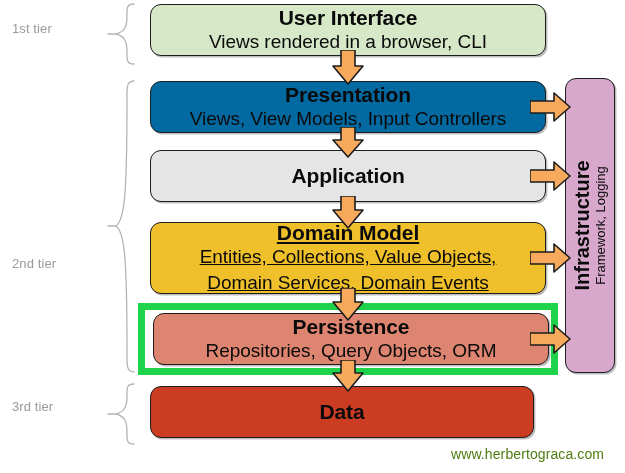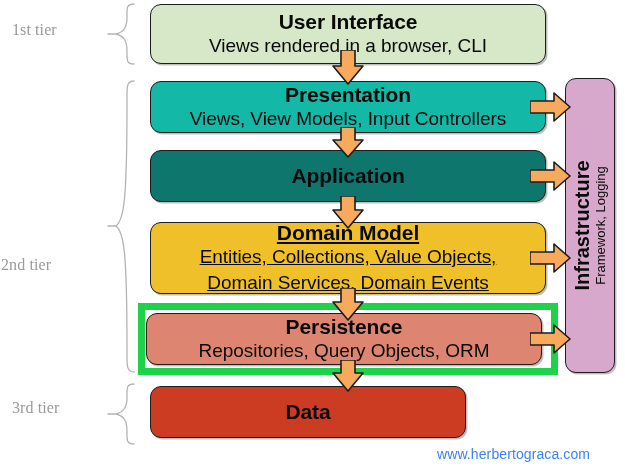--- a/index.html
+++ b/index.html
@@ -21,25 +21,24 @@
     left: 0;
     top: 0;
     width: 625px;
     height: 473px;
   }
 
   
   .tier-label {
     position: absolute;
     color: #9a9a9a;
-    font-size: 16px;
+    font-size: 13px;
     letter-spacing: 0.1px;
     white-space: nowrap;
     line-height: 1;
-    font-family: Liberation Serif, serif;
   }
   .brace {
     position: absolute;
     color: #b4b4b4;
   }
   .brace svg { display: block; }
 
   
   .layer {
     position: absolute;
@@ -113,34 +112,35 @@
   
   .arrow {
     position: absolute;
     z-index: 4;
   }
   .arrow svg { display: block; }
 
   
   #watermark {
     position: absolute;
-    color: #3b82f6;
+    color: #4d7c0f;
     font-size: 14px;
     white-space: nowrap;
     letter-spacing: 0.1px;
+    margin-left: 14px;
   }
 </style>
 </head>
 <body>
 
 <div id="canvas">
 
   <div class="tier-label" style="left:12px; top:22px;">1st tier</div>
 
-  <div class="tier-label" style="left:1px; top:257px;">2nd tier</div>
+  <div class="tier-label" style="left:12px; top:257px;">2nd tier</div>
 
   <div class="tier-label" style="left:12px; top:400px;">3rd tier</div>
 
   <div class="brace" style="left:104px; top:3px;">
     <svg width="36" height="62" viewBox="0 0 36 62" fill="none">
       <path d="M30 1 C22 1, 23 6, 23 14 C23 24, 20 29, 12 31 C20 33, 23 38, 23 48 C23 56, 22 61, 30 61" stroke="#b4b4b4" stroke-width="1.3" fill="none" stroke-linecap="round"></path>
       <path d="M12 31 L4 31" stroke="#b4b4b4" stroke-width="1.3" stroke-linecap="round"></path>
     </svg>
   </div>
 
@@ -160,46 +160,46 @@
 
   <div id="highlight" style="left:138px; top:303px; width:420px; height:72px;"></div>
 
   <div id="infrastructure" style="left:565px; top:78px; width:50px; height:295px;">
     <div id="infra-rot">
       <div class="title">Infrastructure</div>
       <div class="sub">Framework, Logging</div>
     </div>
   </div>
 
-  <div class="layer" style="left:150px; top:4px; width:396px; height:60px; background:#d7e8c8;">
+  <div class="layer" style="left:150px; top:4px; width:396px; height:52px; background:#d7e8c8;">
     <div class="title">User Interface</div>
     <div class="sub">Views rendered in a browser, CLI</div>
   </div>
 
-  <div class="layer" style="left:150px; top:81px; width:396px; height:52px; background:#14b8a6;">
+  <div class="layer" style="left:150px; top:81px; width:396px; height:52px; background:#0369a1;">
     <div class="title">Presentation</div>
     <div class="sub">Views, View Models, Input Controllers</div>
   </div>
 
-  <div class="layer" style="left:150px; top:150px; width:396px; height:52px; background:#0f766e;">
+  <div class="layer" style="left:150px; top:150px; width:396px; height:52px; background:#e5e5e5;">
     <div class="title">Application</div>
   </div>
 
   <div class="layer" style="left:150px; top:222px; width:396px; height:72px; background:#f0c02b;text-decoration:underline;">
     <div class="title">Domain Model</div>
     <div class="sub">Entities, Collections, Value Objects,</div>
     <div class="sub" style="margin-top:4px;">Domain Services, Domain Events</div>
   </div>
 
-  <div class="layer" style="left:146px; top:313px; width:396px; height:52px; background:#dd8570;">
+  <div class="layer" style="left:153px; top:313px; width:396px; height:52px; background:#dd8570;">
     <div class="title">Persistence</div>
     <div class="sub">Repositories, Query Objects, ORM</div>
   </div>
 
-  <div class="layer" style="left:150px; top:386px; width:316px; height:52px; background:#cc3c22;">
+  <div class="layer" style="left:150px; top:386px; width:384px; height:52px; background:#cc3c22;">
     <div class="title">Data</div>
   </div>
 
   <div class="arrow" style="left:330px; top:50px;">
     <svg width="36" height="36" viewBox="0 0 36 36">
       <path d="M11 0 L25 0 L25 16 L33 16 L18 34 L3 16 L11 16 Z" fill="#f7a95c" stroke="#1d1d1d" stroke-width="1.6" stroke-linejoin="round"></path>
     </svg>
   </div>
 
   <div class="arrow" style="left:330px; top:127px;">

